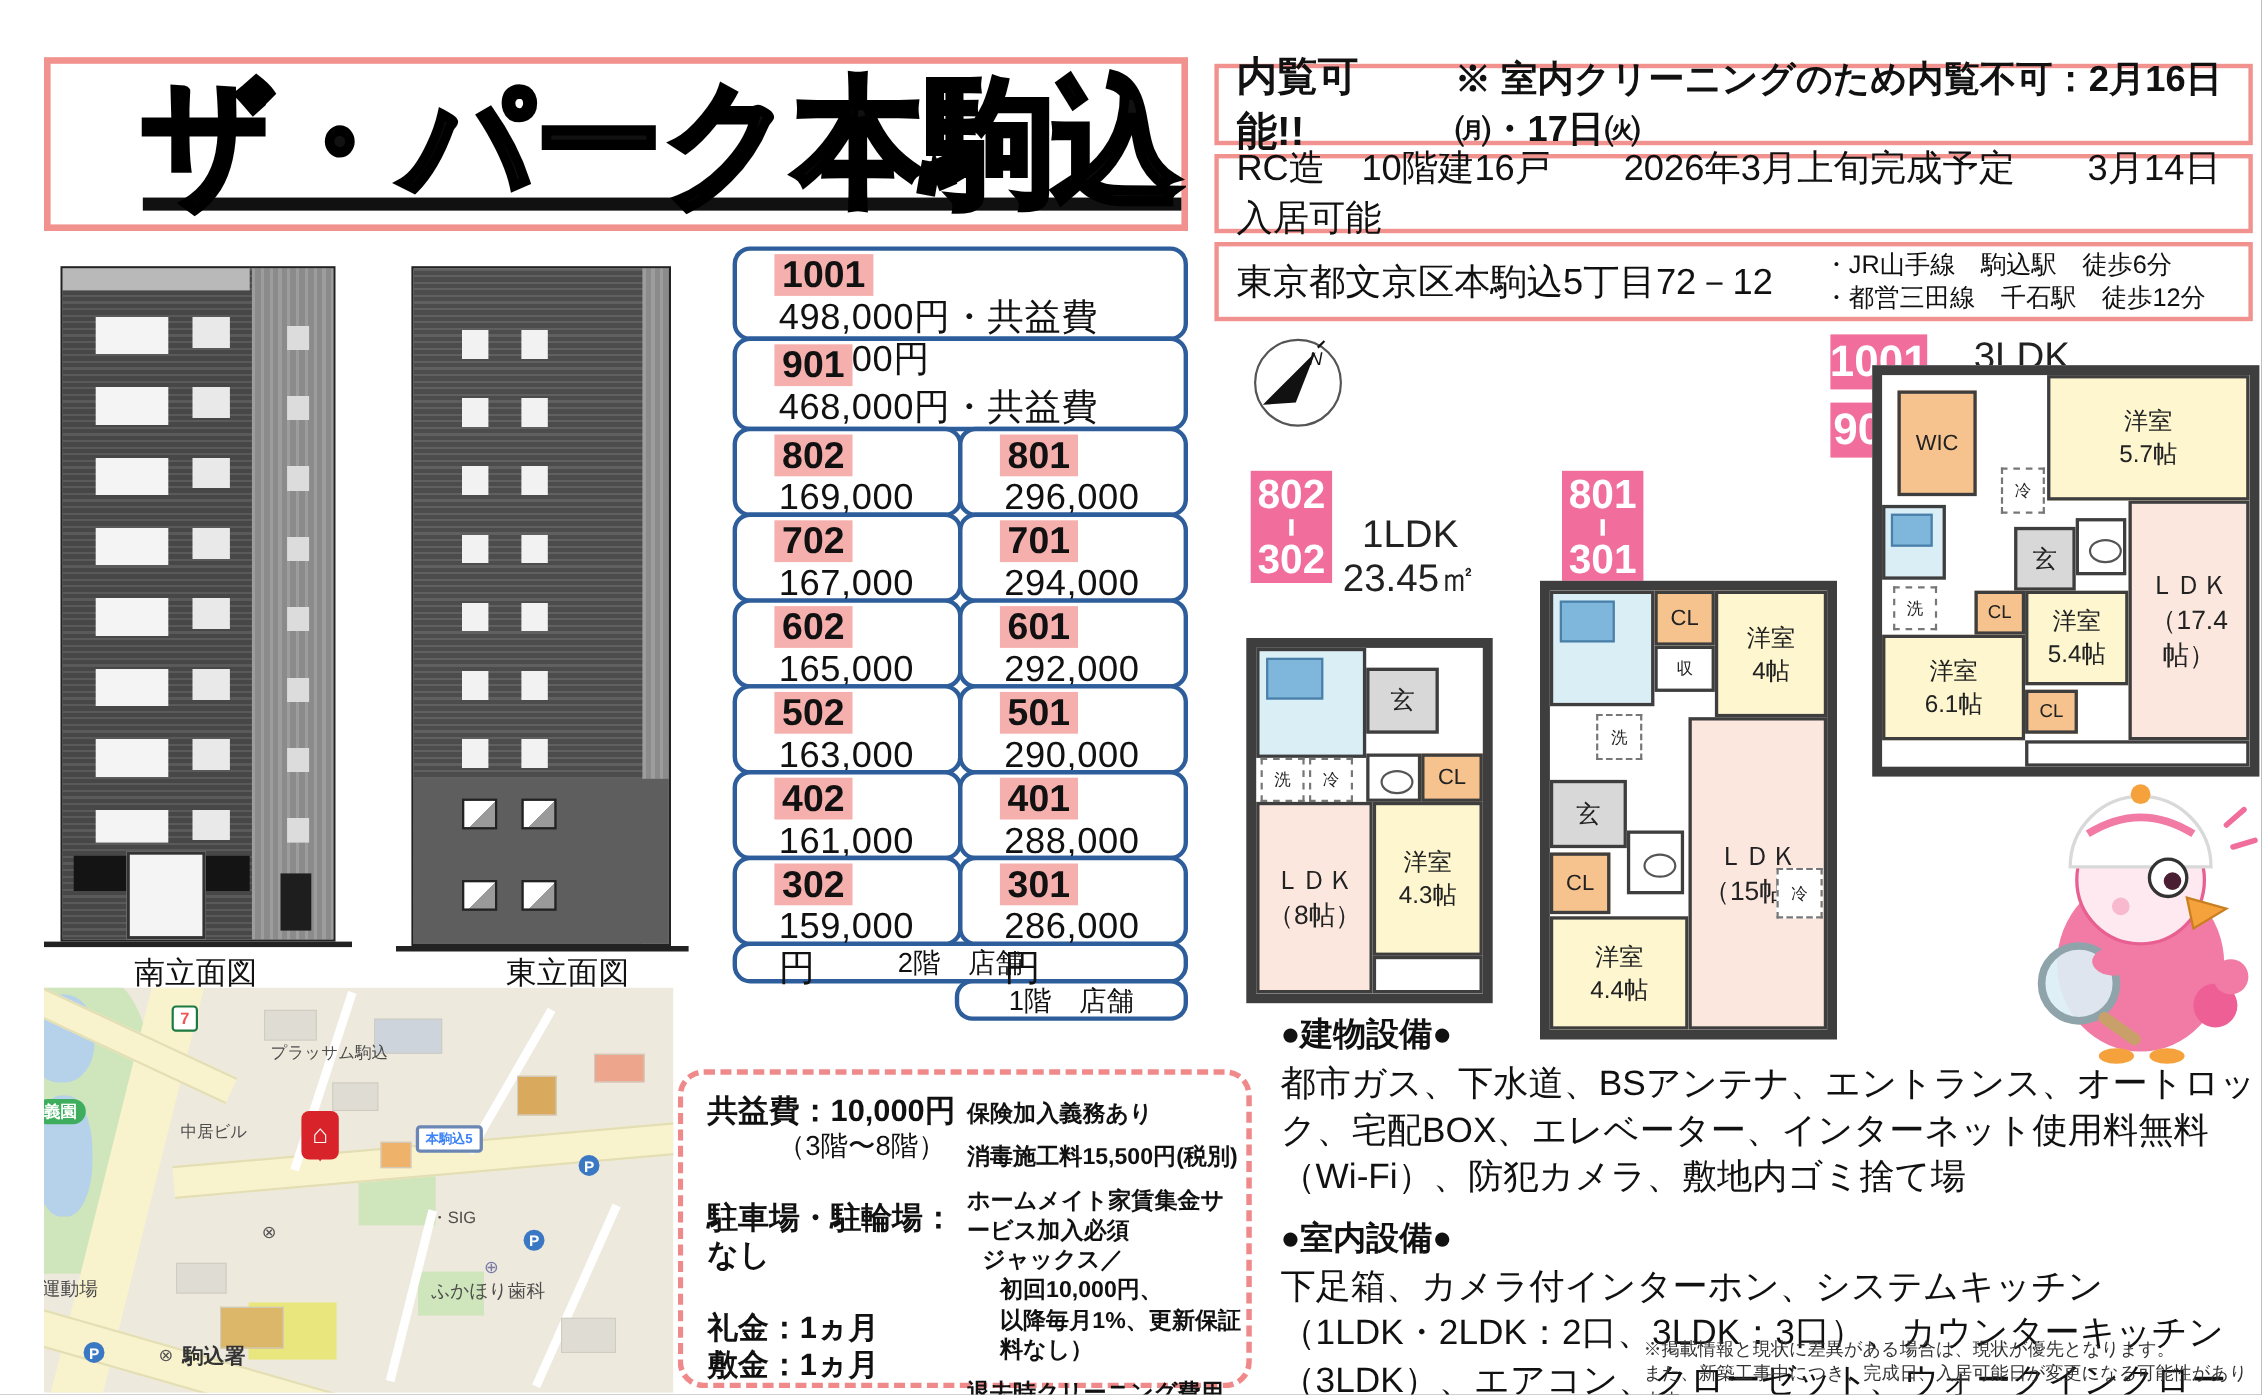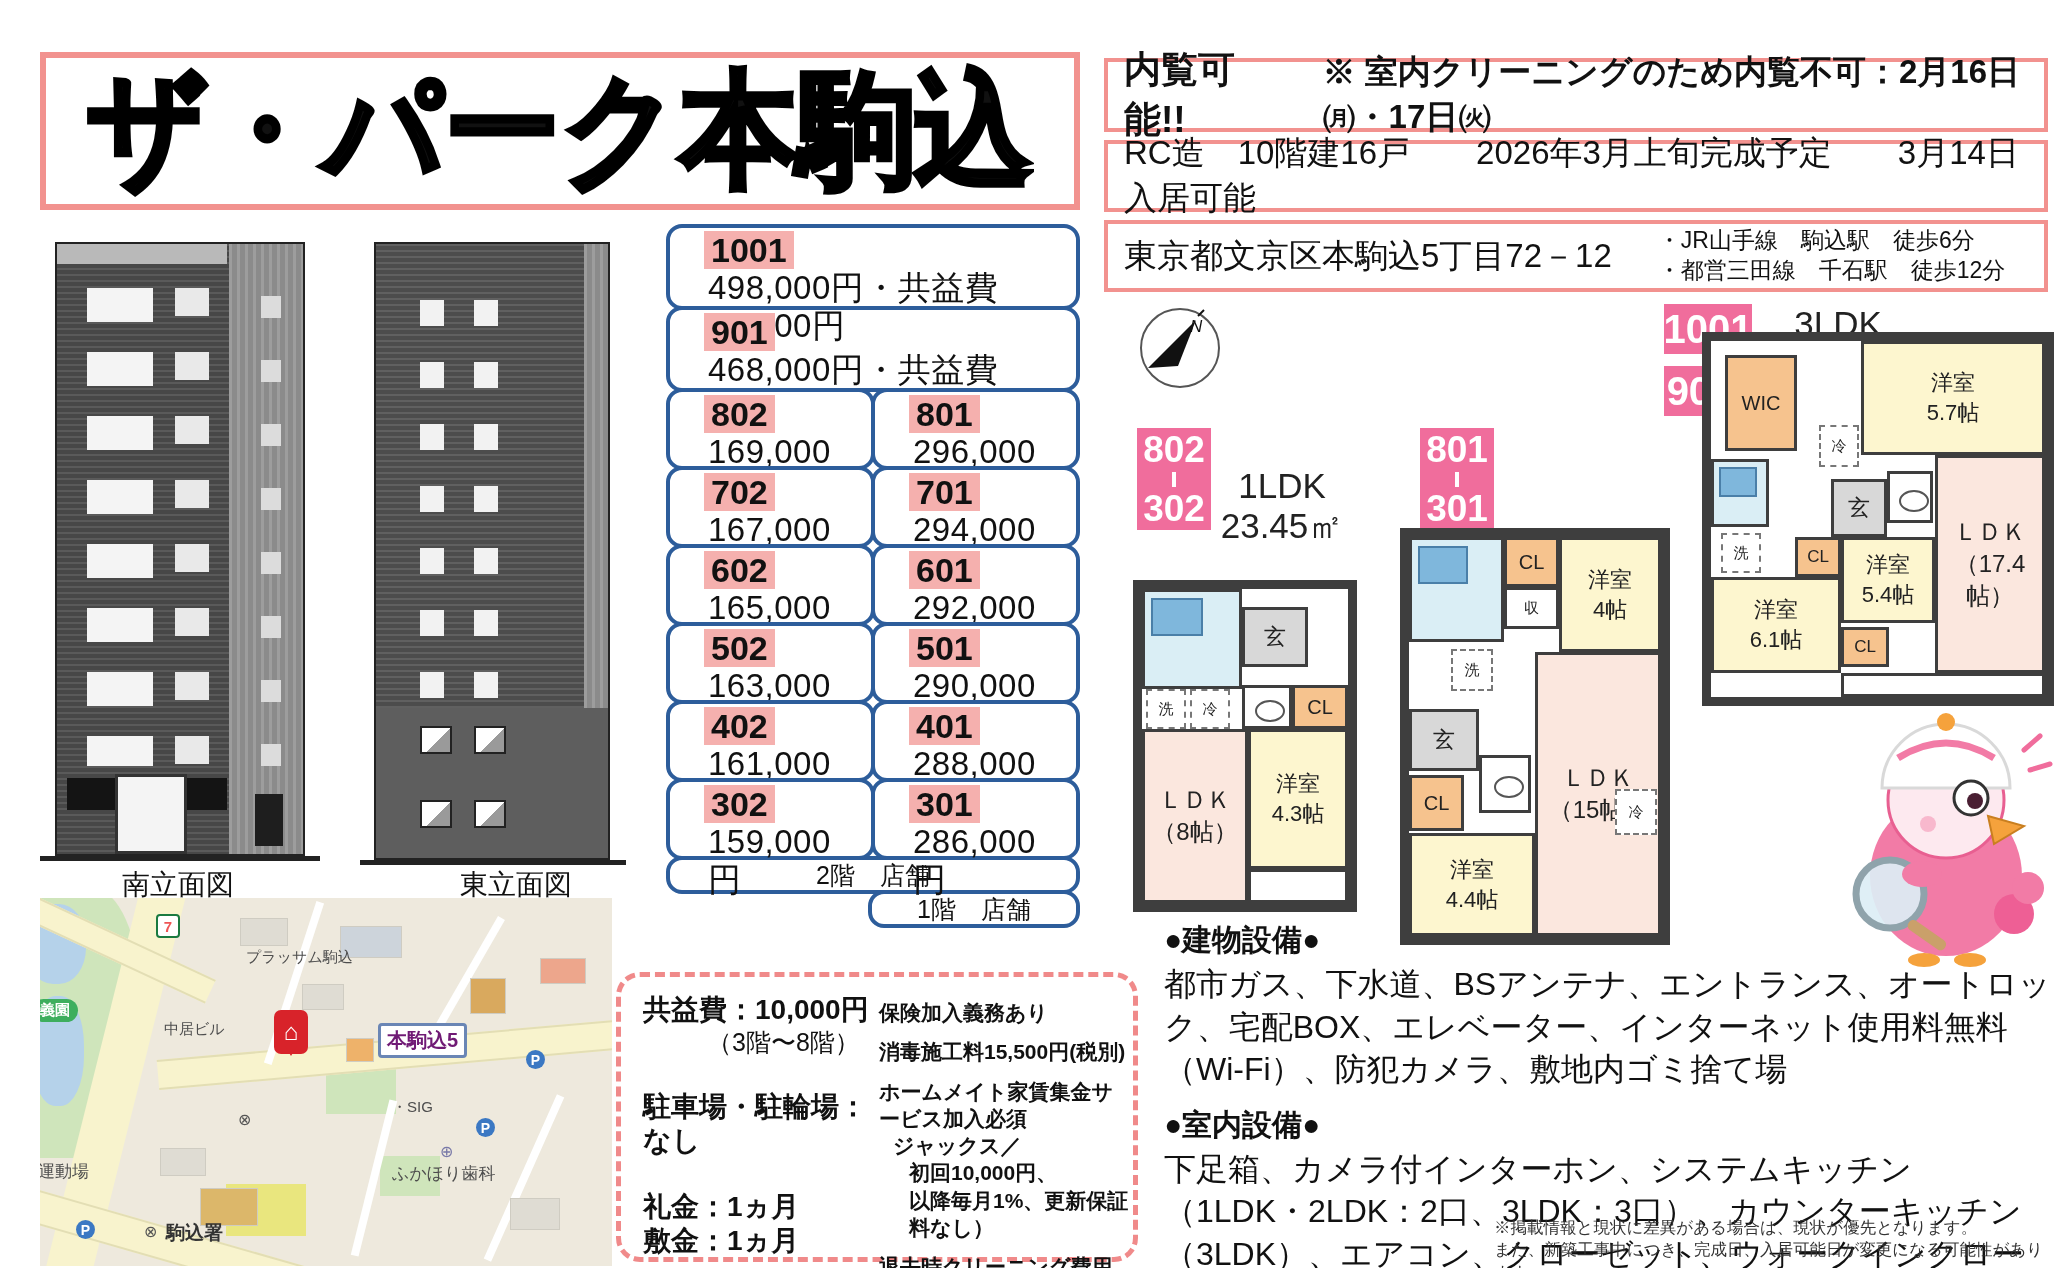--- a/index.html
+++ b/index.html
@@ -2,21 +2,21 @@
 <html><head>
 <meta charset="utf-8">
 <style>
   html,body{margin:0;padding:0;background:#888;}
   .page{position:relative;width:2056px;height:1268px;background:#fff;overflow:hidden;
         font-family:"Liberation Sans",sans-serif;color:#111;}
   .abs{position:absolute;}
 
   
   .title-box{position:absolute;left:40px;top:52px;width:1040px;height:158px;
-             border:6px solid #f2928f;display:flex;align-items:center;justify-content:center;box-sizing:border-box;}
+             border:6px solid #f2928f;display:flex;align-items:center;justify-content:flex-end;box-sizing:border-box;text-decoration:underline;}
   .title-box h1{margin:0;font-size:116px;font-weight:900;letter-spacing:1px;white-space:nowrap;
                 -webkit-text-stroke:5px #000;transform:scaleY(1.08);}
   .info-box{position:absolute;left:1104px;width:944px;border:4px solid #f2928f;background:#fff;
             box-sizing:border-box;display:flex;align-items:center;padding:0 16px;}
   .box1{top:58px;height:74px;}
   .box2{top:140px;height:72px;}
   .box3{top:220px;height:72px;}
   .notice-label{font-size:37px;font-weight:bold;}
   .notice-detail{font-size:33px;font-weight:bold;margin-left:58px;}
   .spec-text{font-size:33px;}
@@ -66,21 +66,21 @@
   .f24{font-size:24px;} .f22{font-size:22px;} .f20{font-size:20px;} .f17{font-size:17px;} .f15{font-size:15px;}
 
   
   .map{position:absolute;left:40px;top:898px;width:572px;height:368px;background:#eee9dd;overflow:hidden;}
   .mpark{position:absolute;background:#cfe5bb;}
   .mpond{position:absolute;background:#b5d2ea;border-radius:45%;}
   .mroad{position:absolute;background:#f8f3cd;border-top:2px solid #e3deb4;border-bottom:2px solid #e3deb4;}
   .mroad-w{position:absolute;background:#fff;}
   .mb{position:absolute;background:#dfdcd3;border:1px solid #cfccc2;}
   .mlabel{position:absolute;font-size:15px;color:#4d4d4d;white-space:nowrap;}
-  .msign{position:absolute;font-size:20px;font-weight:bold;color:#701a75;background:#fff;
+  .msign{position:absolute;font-size:12px;font-weight:bold;color:#3b82f6;background:#fff;
          border:3px solid #6a86b5;border-radius:4px;padding:1px 6px;}
   .mbadge{position:absolute;background:#3eae5e;color:#fff;font-size:15px;font-weight:bold;
           border-radius:12px;padding:2px 8px;}
   .mseven{position:absolute;width:20px;height:20px;background:#fff;border:2px solid #1a7a40;border-radius:4px;
           color:#e55;font-weight:bold;font-size:15px;display:flex;align-items:center;justify-content:center;}
   .mpark-icon{position:absolute;width:19px;height:19px;background:#3b78c3;color:#fff;border-radius:50%;
           font-size:14px;font-weight:bold;display:flex;align-items:center;justify-content:center;}
   .mhome{position:absolute;width:34px;height:44px;background:#d8232a;border-radius:7px;color:#fff;
          display:flex;align-items:center;justify-content:center;font-size:24px;}
   .mhome:after{content:"";position:absolute;bottom:-8px;left:11px;border:6px solid transparent;border-top:10px solid #d8232a;}

